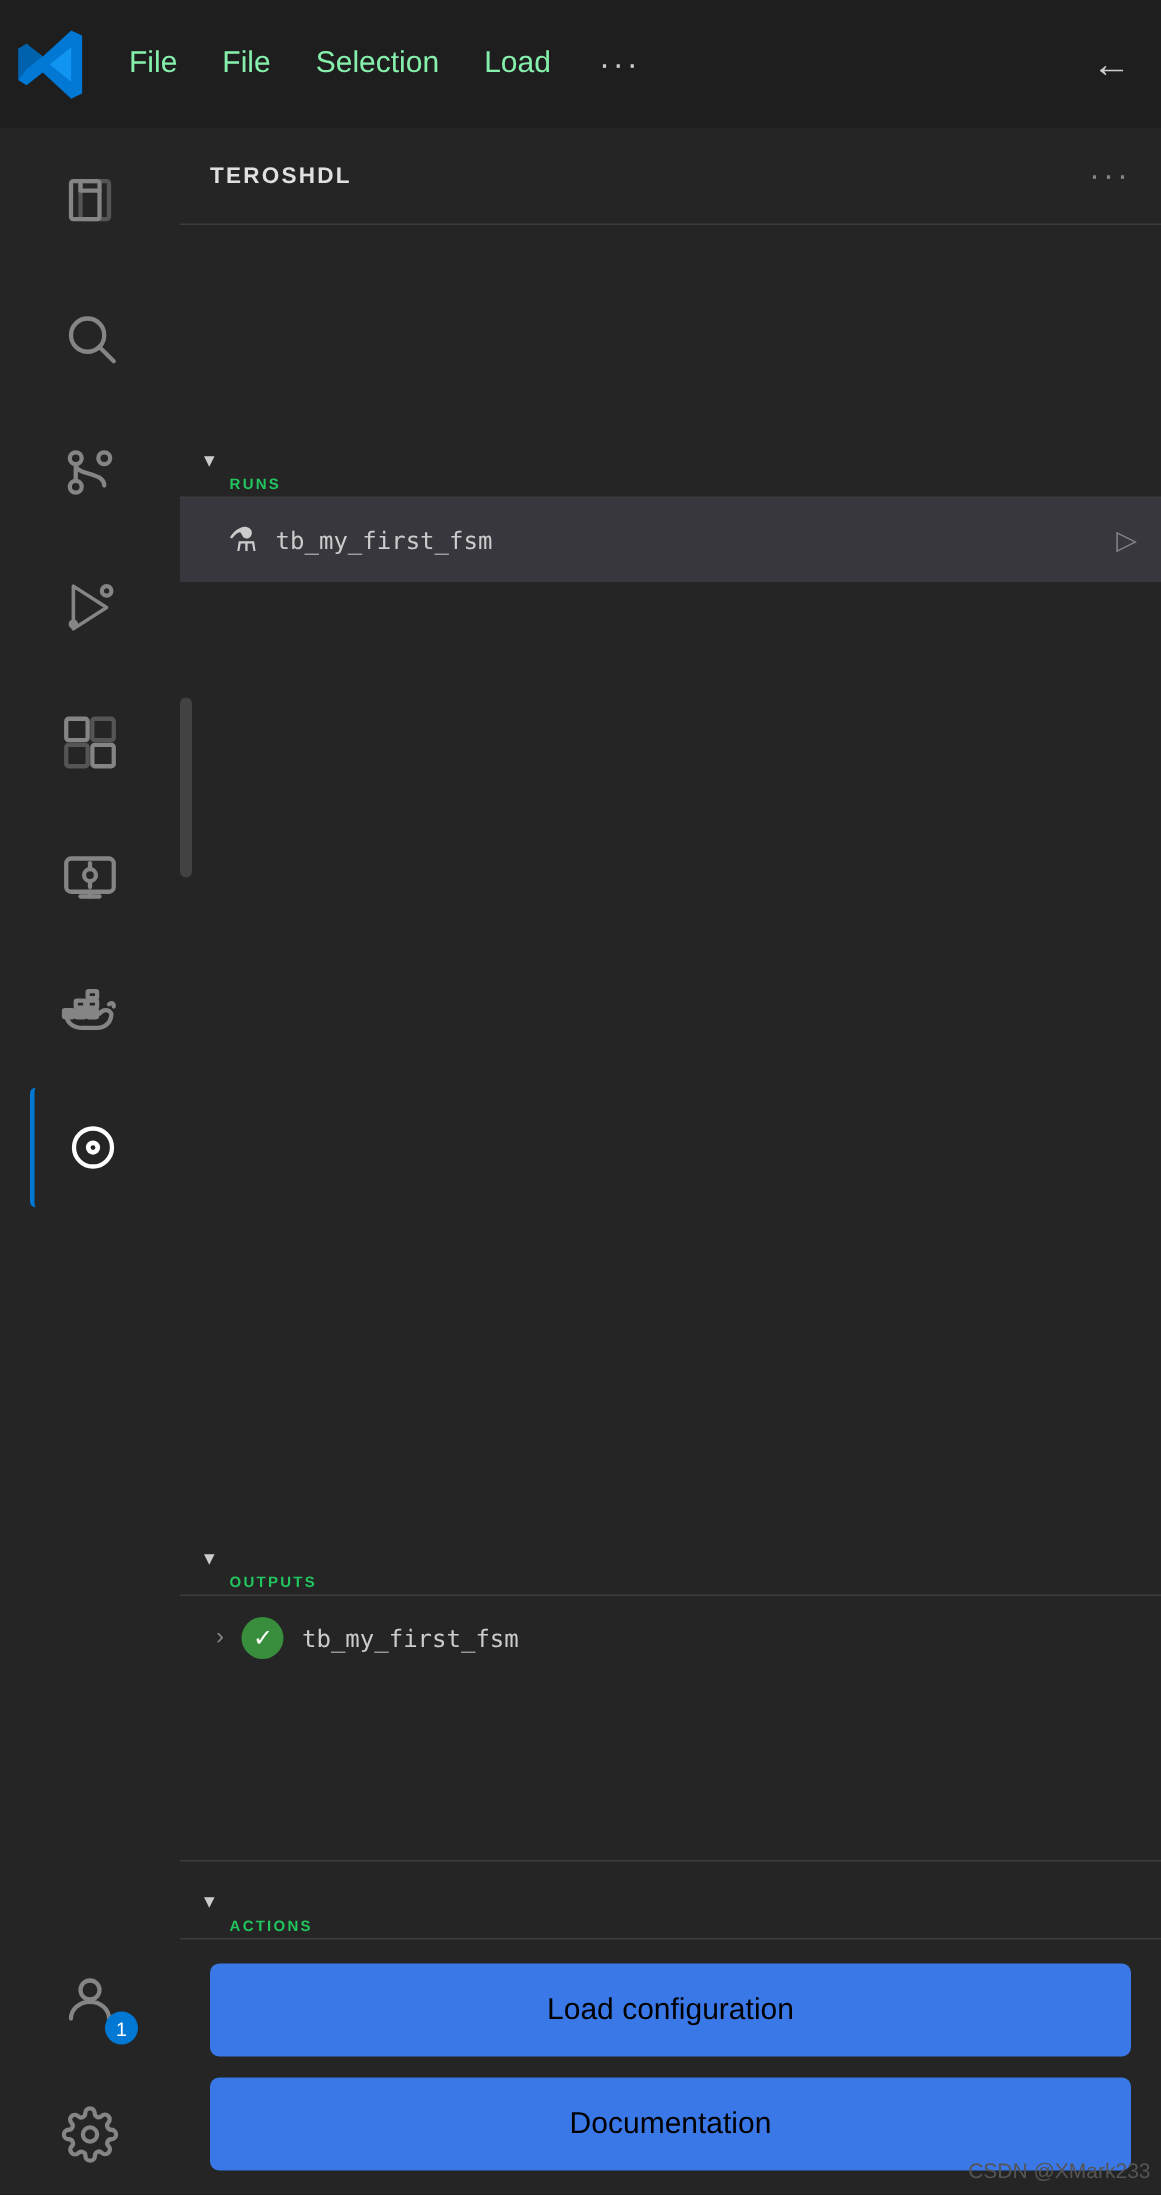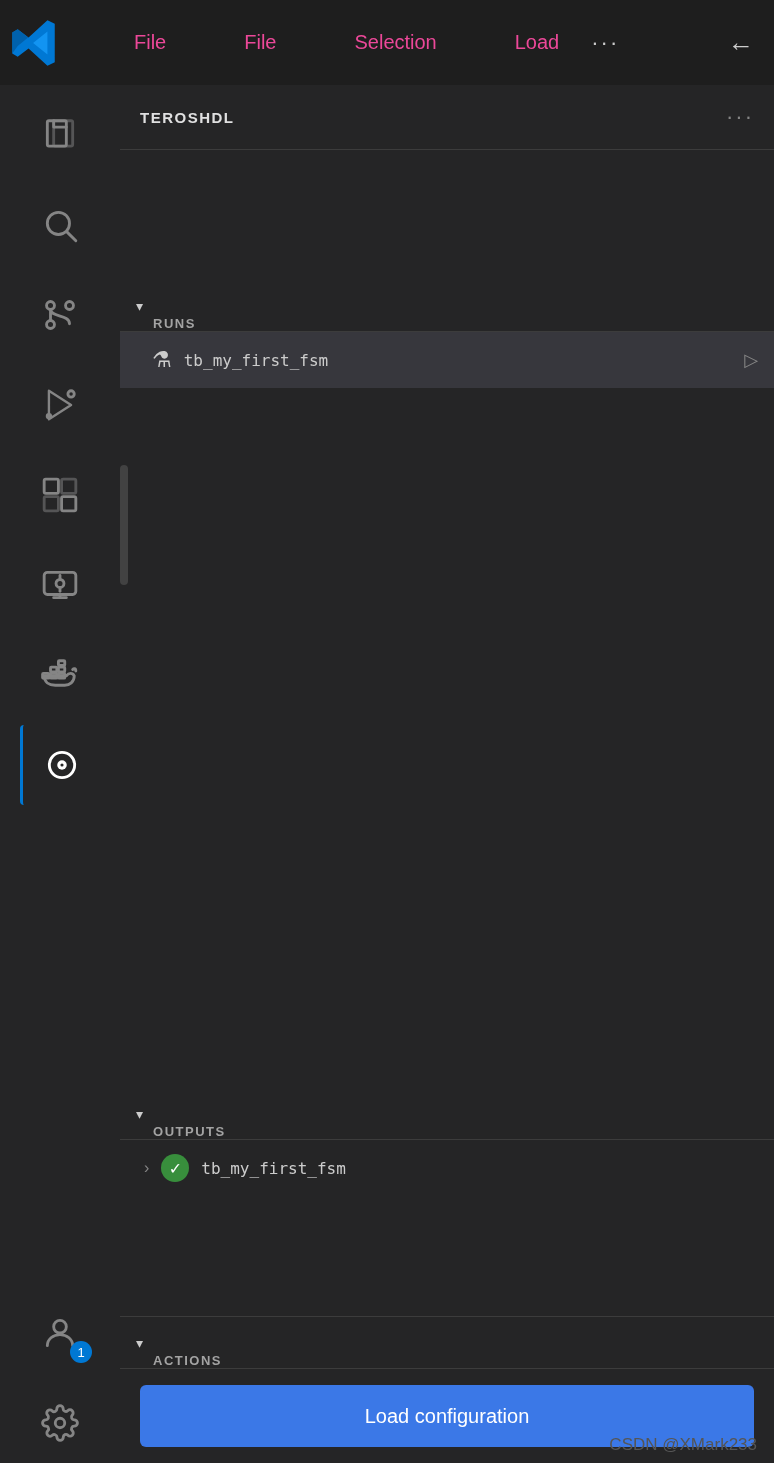--- a/index.html
+++ b/index.html
@@ -30,24 +30,23 @@
       flex-shrink: 0;
     }
     .titlebar-menu {
       display: flex;
       gap: 18px;
       align-items: center;
       flex: 1;
     }
     .titlebar-menu-item {
       font-size: 20px;
-      color: #ec4899;
+      color: #86efac;
       cursor: pointer;
       padding: 4px 6px;
-      margin-left: 48px;
     }
     .titlebar-dots {
       font-size: 22px;
       color: #cccccc;
       letter-spacing: 2px;
       cursor: pointer;
       padding: 4px 8px;
     }
     .titlebar-back {
       font-size: 26px;
@@ -160,24 +159,24 @@
       gap: 10px;
       cursor: pointer;
       user-select: none;
       border-bottom: 1px solid #3c3c3c;
     }
     .section-chevron {
       font-size: 14px;
       color: #cccccc;
     }
     .section-label {
-      font-size: 13px;
+      font-size: 10px;
       font-weight: 700;
       letter-spacing: 1.5px;
-      color: #a3a3a3;
+      color: #22c55e;
       text-transform: uppercase;
       margin-top: 35px;
     }
 
     
     .runs-section {
       background: #252526;
     }
     .runs-item {
       height: 56px;
@@ -243,36 +242,36 @@
       border-top: 1px solid #3c3c3c;
     }
     .actions-buttons {
       padding: 16px 20px;
       display: flex;
       flex-direction: column;
       gap: 14px;
     }
     .action-button {
       background: #3b78e7;
-      color: #ffffff;
+      color: #000000;
       border: none;
       border-radius: 6px;
       height: 62px;
       font-size: 20px;
       cursor: pointer;
       width: 100%;
       font-family: 'Segoe UI', sans-serif;
     }
 
     
     .watermark {
       position: fixed;
       bottom: 8px;
-      right: 17px;
-      font-size: 17px;
+      right: 7px;
+      font-size: 14px;
       color: #555;
     }
     .panel-scrollbar-thumb {
       width: 8px;
       background: #424242;
       border-radius: 4px;
       position: absolute;
       top: 380px;
       height: 120px;
     }
@@ -430,20 +429,21 @@
 
     <div style="height:120px; flex-shrink:0;"></div>
 
     <div class="section actions-section">
       <div class="section-header">
         <span class="section-chevron">▾</span>
         <span class="section-label">ACTIONS</span>
       </div>
       <div class="actions-buttons">
         <button class="action-button">Load configuration</button>
+        <button class="action-button">Documentation</button>
       </div>
     </div>
 
     <div class="panel-scrollbar-thumb"></div>
 
   </div>
 
 </div>
 
 <div class="watermark">CSDN @XMark233</div>

